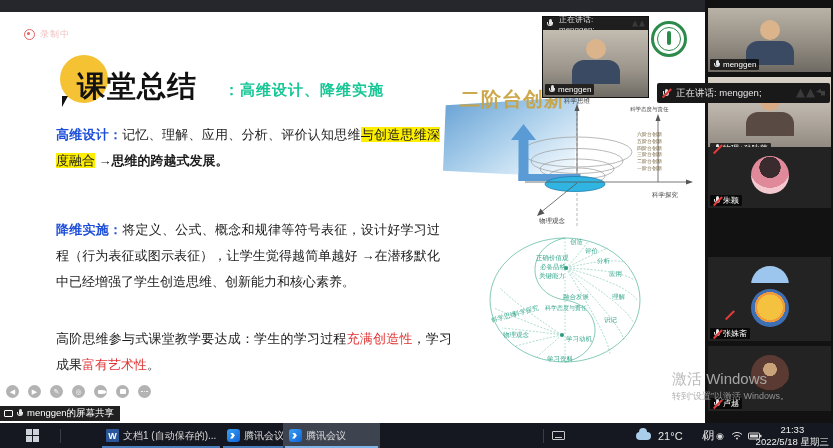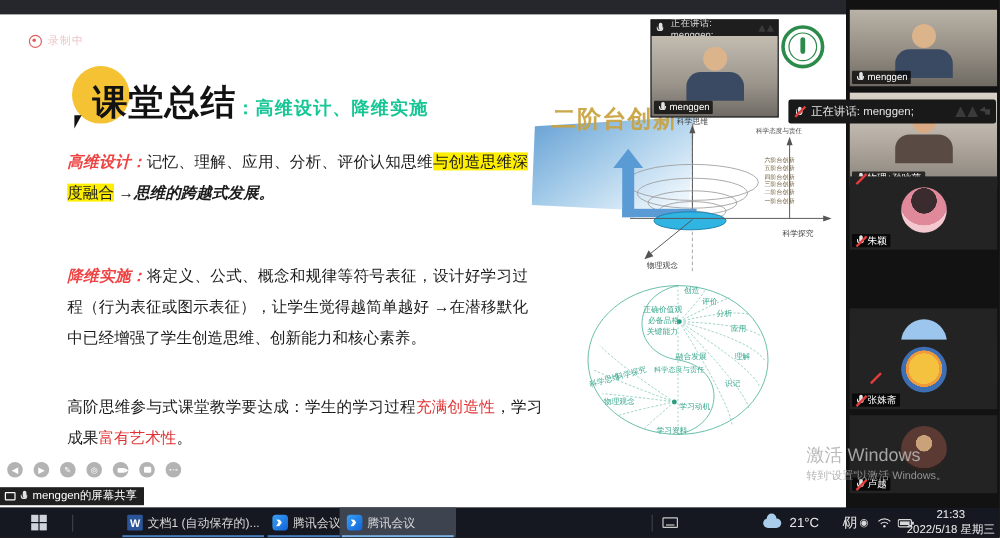--- a/index.html
+++ b/index.html
@@ -8,26 +8,26 @@
   
   .slide{position:absolute;left:0;top:0;width:705px;height:423px;background:#ffffff;}
   .topstrip{position:absolute;left:0;top:0;width:705px;height:12px;background:#26272c;}
   .rec{position:absolute;left:24px;top:28px;display:flex;align-items:center;gap:5px;}
   .rec-dot{width:9px;height:9px;border:1.5px solid #e06060;border-radius:50%;position:relative;}
   .rec-dot::after{content:"";position:absolute;left:2px;top:2px;width:3px;height:3px;border-radius:50%;background:#e06060;}
   .rec-label{font-size:9px;color:#eec4c4;letter-spacing:1px;}
   .title-circle{position:absolute;left:60px;top:55px;width:48px;height:48px;border-radius:50%;background:#f5c233;}
   .title-row{position:absolute;left:77px;top:70px;display:flex;align-items:flex-end;white-space:nowrap;}
   .t-main{font-size:29px;font-weight:bold;color:#121212;letter-spacing:1px;line-height:33px;}
-  .t-sub{font-size:15px;font-weight:bold;color:#16c795;margin-bottom:3px;letter-spacing:1px;}
+  .t-sub{font-size:15px;font-weight:bold;color:#16c795;margin-bottom:3px;letter-spacing:1px;margin-left:27px;}
   .para{position:absolute;left:56px;width:384px;font-size:13px;line-height:26px;color:#1c1c1c;text-align:justify;}
-  .p-lead{font-weight:bold;color:#ef4444;font-style:italic;}
+  .p-lead{font-weight:bold;color:#1d4ed8;}
   .hl{background:#feee00;}
   .red{color:#e03434;}
-  .b{font-weight:bold;font-style:italic;}
+  .b{font-weight:bold;}
   
   .cursor{position:absolute;left:62px;top:96px;width:0;height:0;border-left:6px solid #111;border-bottom:11px solid transparent;}
   
   .bluedeco{position:absolute;left:443px;top:97px;width:136px;height:82px;
     background:linear-gradient(145deg,#649fd3 0%,#a7cdea 45%,#e8f3fb 85%,#f7fbfe 100%);
     clip-path:polygon(2% 10%,100% 0%,96% 98%,0% 90%);}
   .goldtext{position:absolute;left:460px;top:86px;font-size:20px;font-weight:bold;color:#c9a23f;
     letter-spacing:1px;opacity:.92;white-space:nowrap;}
   .dlabel{position:absolute;white-space:nowrap;color:#444;}
   .tlabel{position:absolute;white-space:nowrap;color:#3aa98f;}

